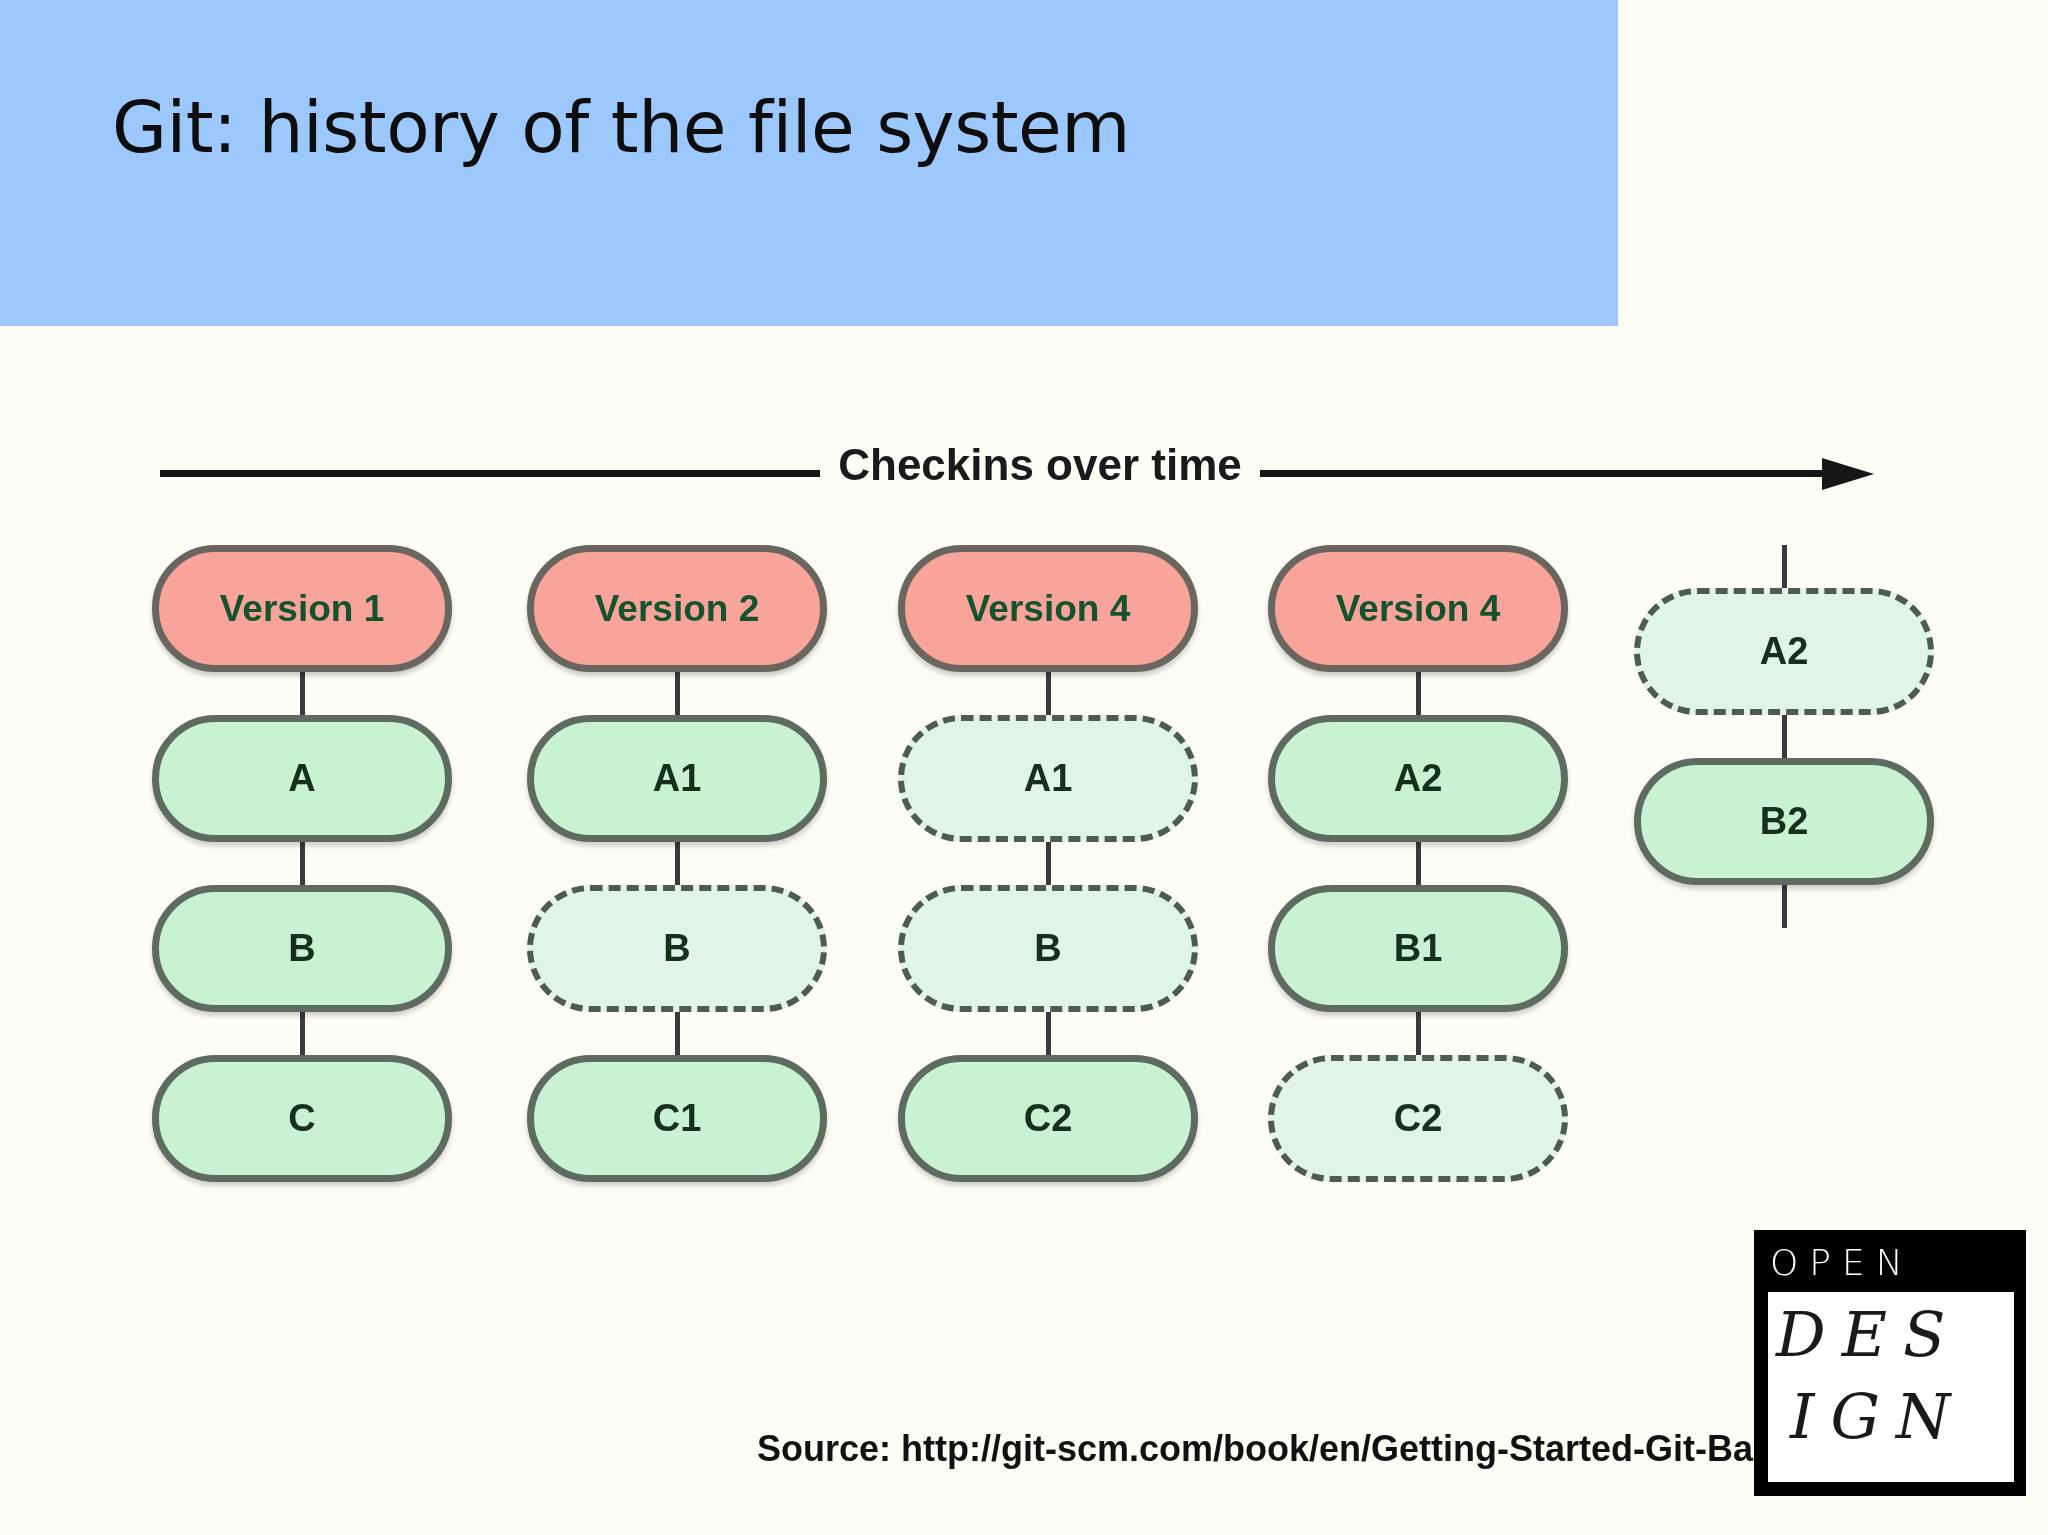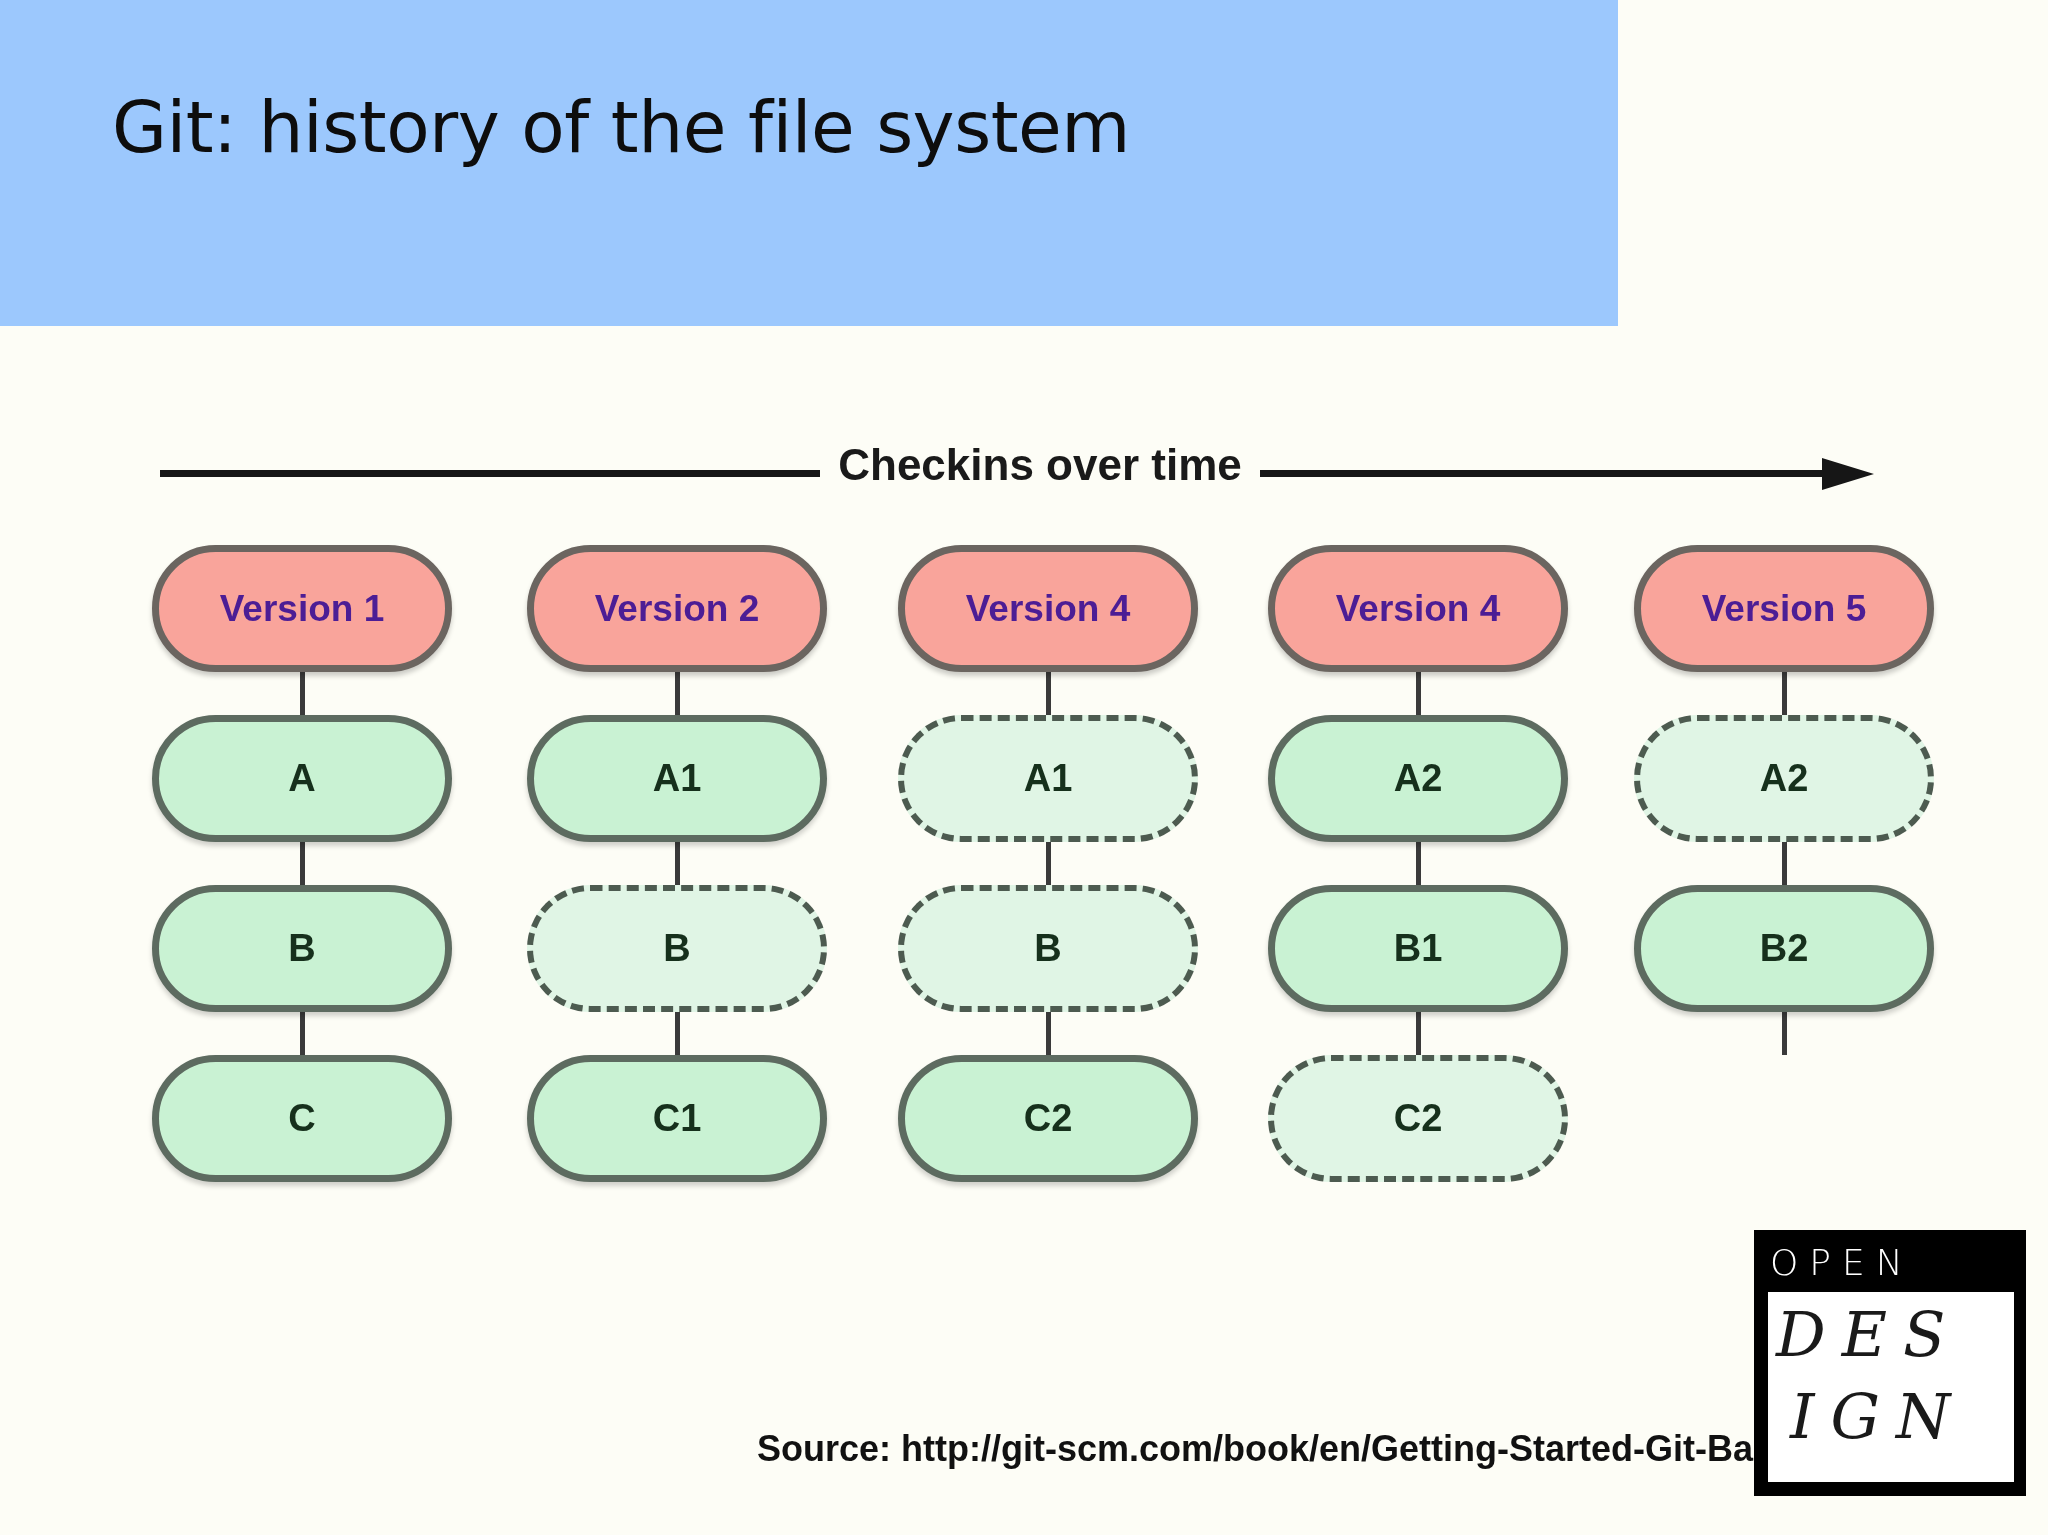--- a/index.html
+++ b/index.html
@@ -109,21 +109,21 @@
     align-items: center;
     justify-content: center;
     font-size: 38px;
     color: #16301c;
     font-family: "Liberation Sans", sans-serif;
     font-weight: 400;
   }
   .node.version {
     background: #f9a49b;
     border: 7px solid #6b6560;
-    color: #4c1d95;
+    color: #14532d;
     font-weight: 700;
     font-size: 37px;
     box-shadow: 0 4px 5px rgba(0,0,0,0.20);
   }
   .node.file-solid {
     background: #c9f2d3;
     border: 7px solid #5d6b60;
     font-weight: 700;
     box-shadow: 0 4px 5px rgba(0,0,0,0.18);
   }
@@ -252,21 +252,20 @@
     <div class="node version">Version 4</div>
     <div class="connector"></div>
     <div class="node file-solid">A2</div>
     <div class="connector"></div>
     <div class="node file-solid">B1</div>
     <div class="connector"></div>
     <div class="node file-dashed">C2</div>
   </div>
 
   <div class="version-column col-4">
-    <div class="node version">Version 5</div>
     <div class="connector"></div>
     <div class="node file-dashed">A2</div>
     <div class="connector"></div>
     <div class="node file-solid">B2</div>
     <div class="connector"></div>
   </div>
 
 </div>
 
 <div id="source-caption">Source: http://git-scm.com/book/en/Getting-Started-Git-Basics</div>

